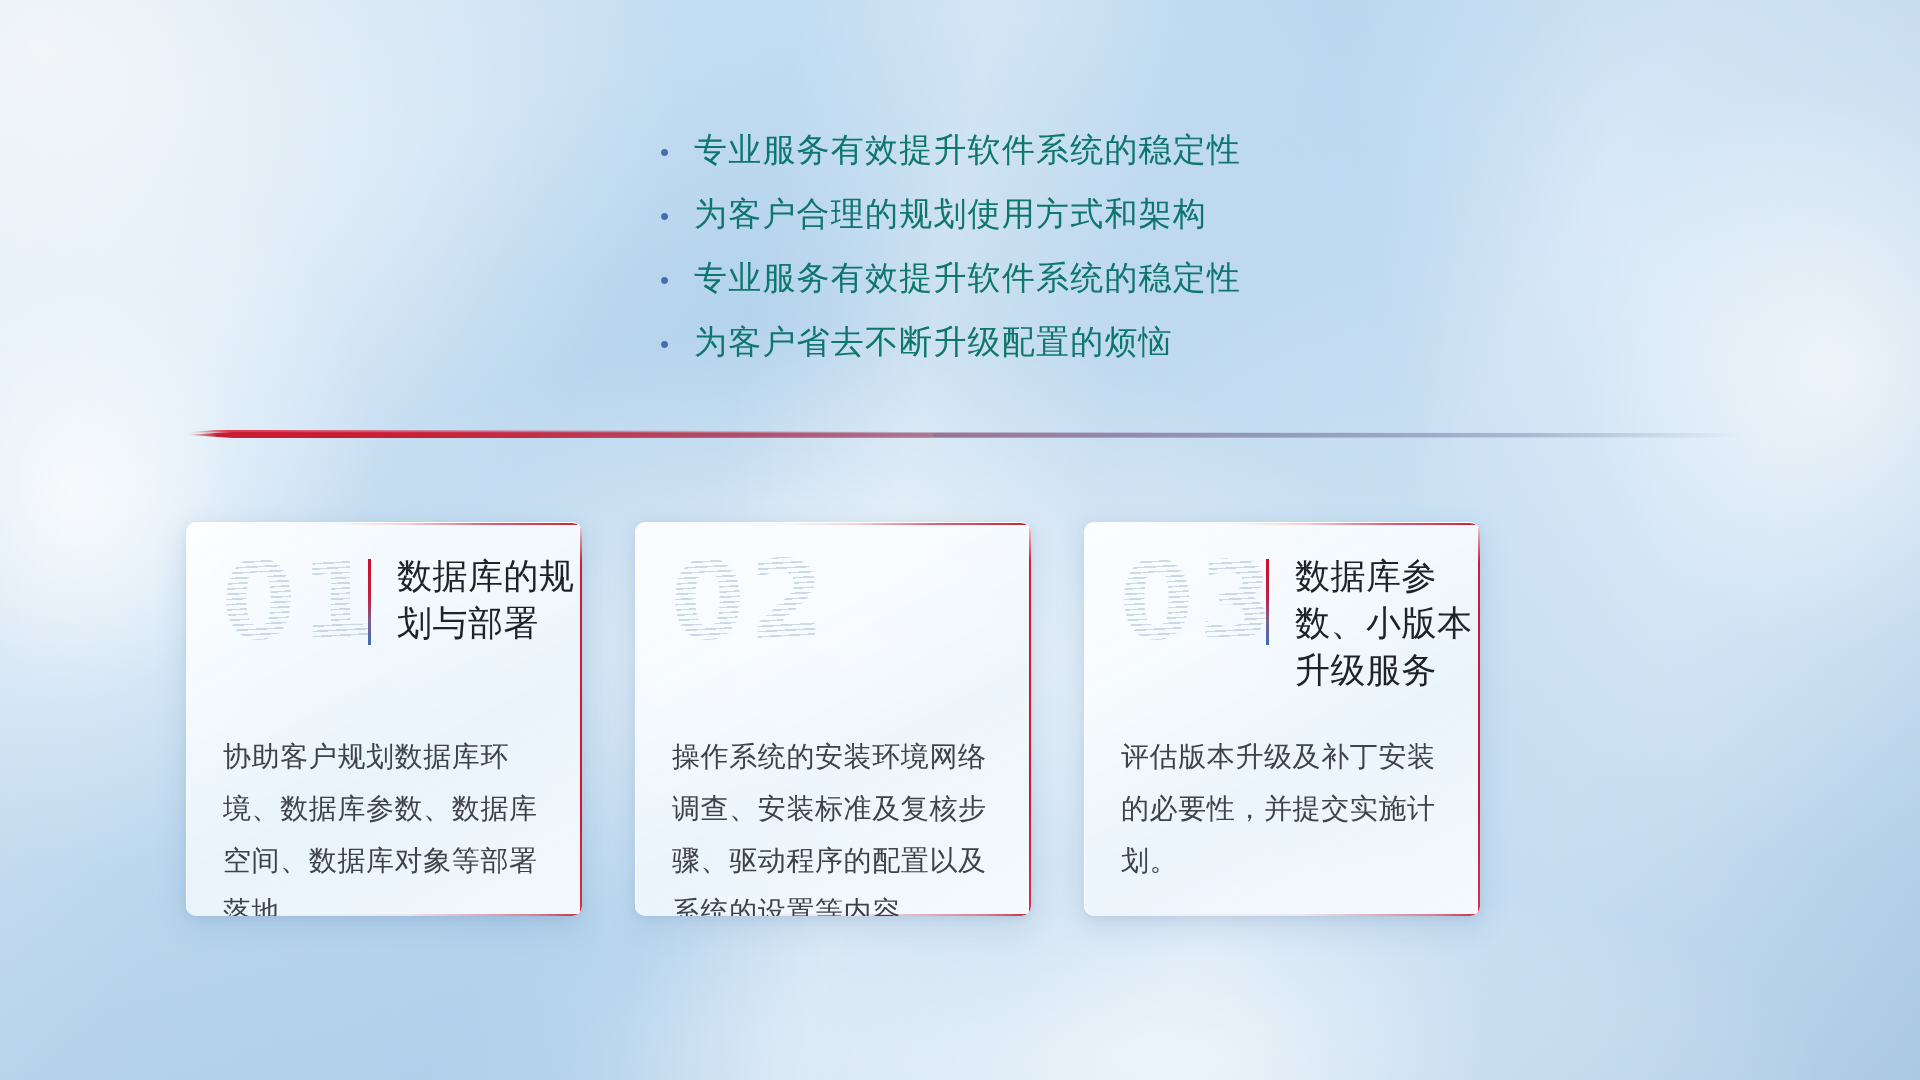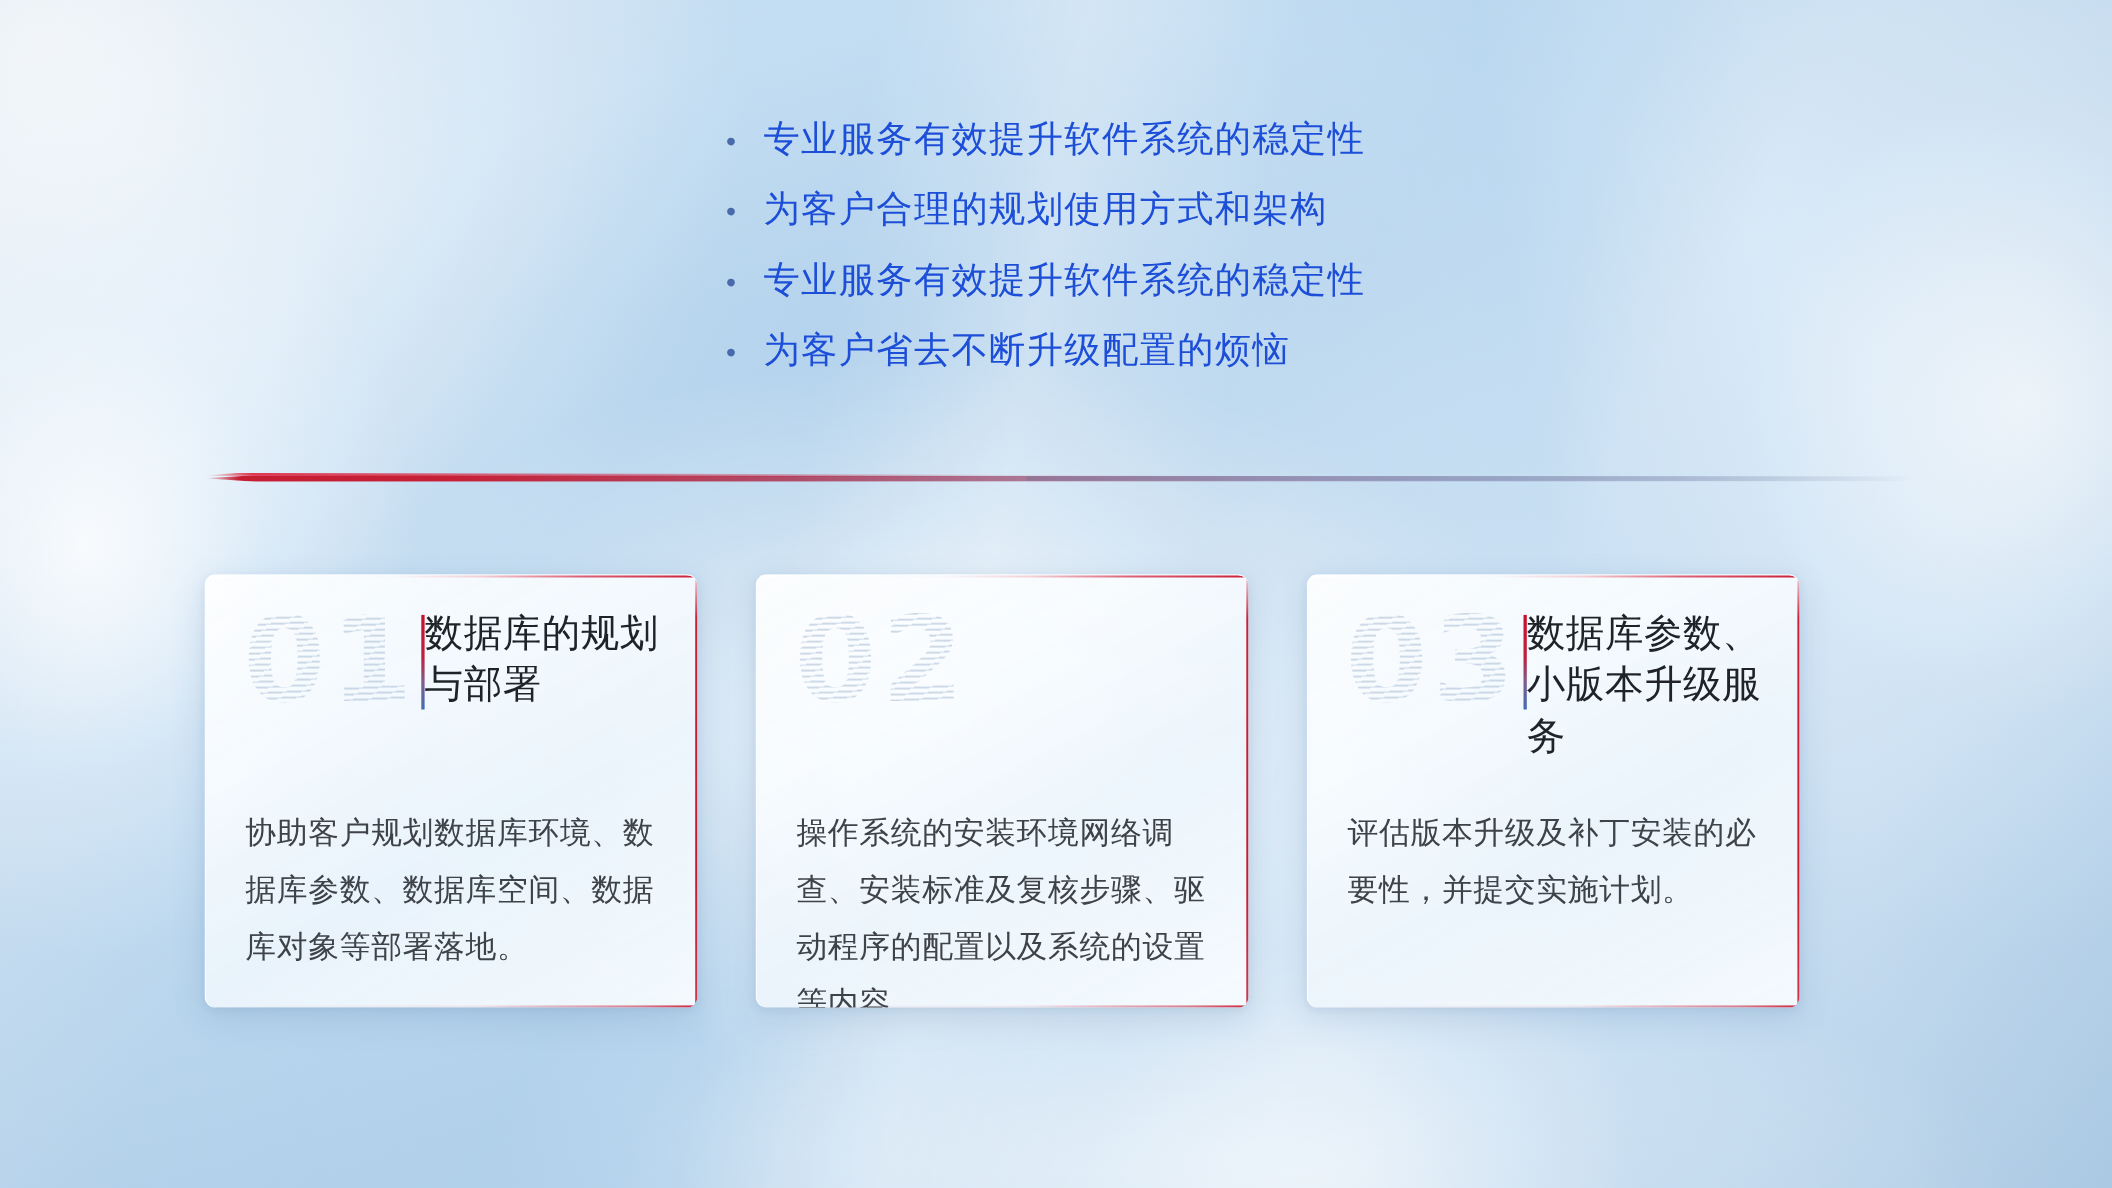--- a/index.html
+++ b/index.html
@@ -78,26 +78,27 @@
   }
   .bullet-dot{
     width:34px;
     flex:0 0 34px;
     color:#4a6bab;
     font-size:26px;
     line-height:1;
     text-align:left;
   }
   .bullet-text{
-    color:#1d4ed8;
+    color:#0f766e;
     font-size:33px;
     letter-spacing:1.2px;
     line-height:1.1;
     white-space:nowrap;
     font-family:"Liberation Sans","DejaVu Sans",sans-serif;
+    margin-top:24px;
   }
 
   
   .divider-wrap{
     position:absolute;
     left:186px;
     top:424px;
     width:1556px;
     height:22px;
   }
@@ -140,21 +141,21 @@
     position:absolute;
     left:186px;
     top:522px;
     width:1560px;
     height:400px;
     display:flex;
     gap:53px;
   }
   .card{
     position:relative;
-    width:448px;
+    width:396px;
     height:394px;
     border-radius:10px;
     background:linear-gradient(152deg,
       rgba(255,255,255,0.90) 0%,
       rgba(250,253,255,0.88) 30%,
       rgba(238,246,252,0.90) 60%,
       rgba(246,251,254,0.95) 100%);
     box-shadow:
       0 10px 30px rgba(70,110,160,0.16),
       0 2px 8px rgba(70,110,160,0.10),
@@ -220,24 +221,25 @@
         rgba(255,255,255,0) 5.2px);
     -webkit-background-clip:text;
     background-clip:text;
     opacity:0.62;
     user-select:none;
   }
 
   
   .card-head{
     position:absolute;
-    left:196px;
+    left:181px;
     top:30px;
     display:flex;
     align-items:flex-start;
+    gap:26px;
   }
   .card-bar{
     width:3px;
     height:86px;
     margin-top:6px;
     background:linear-gradient(180deg, #c8102e 0%, #c0203f 45%, #7d5f8f 72%, #3f6cb4 100%);
     flex:0 0 3px;
   }
   .card-title{
     font-size:35px;

